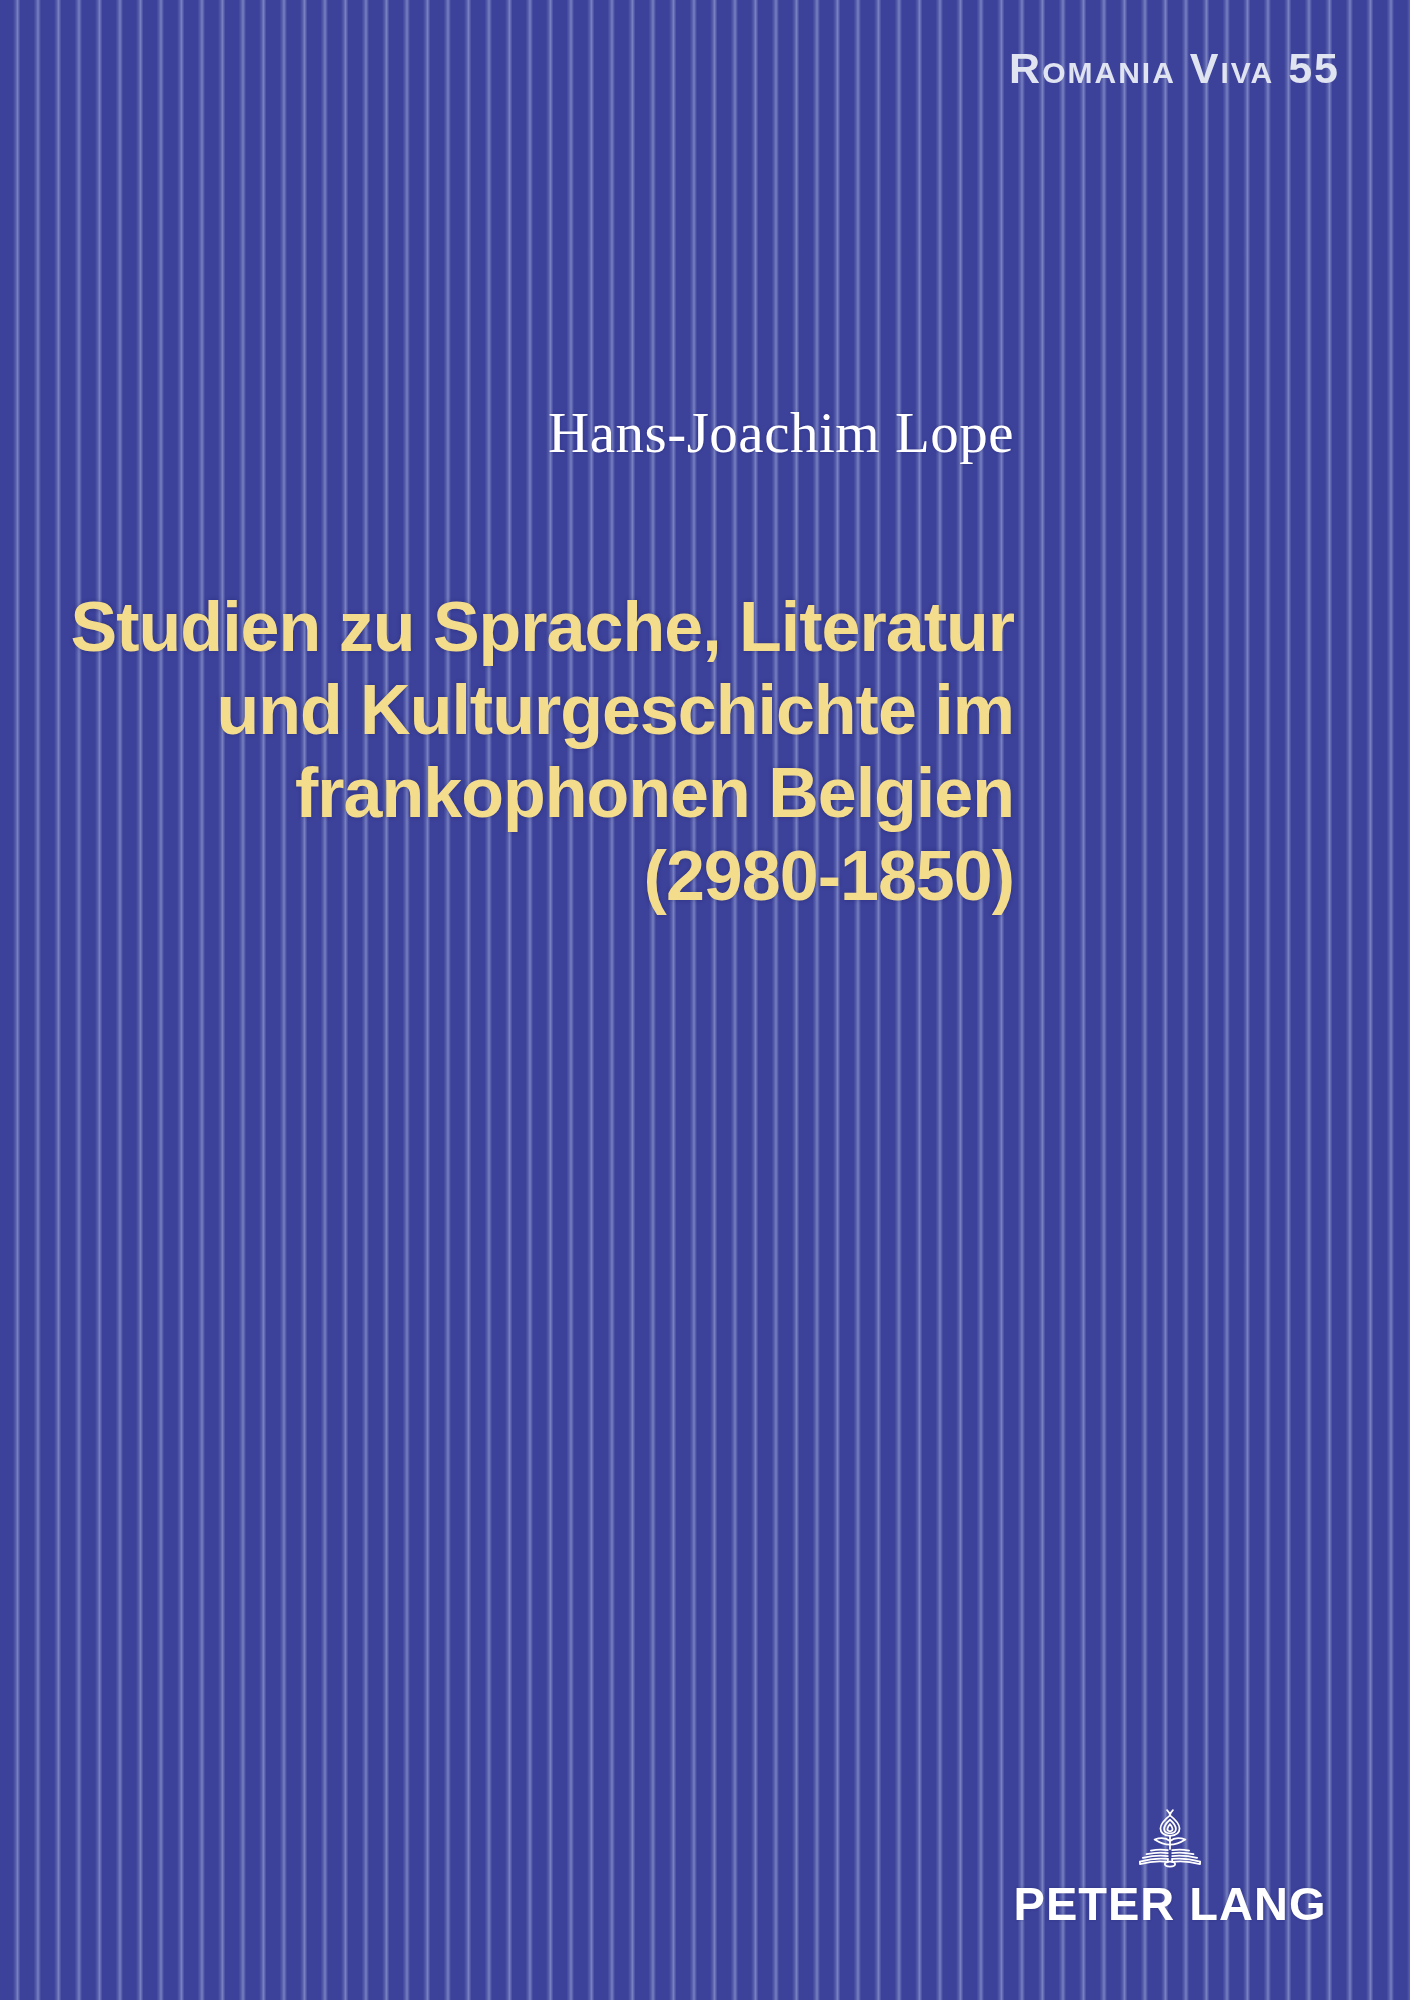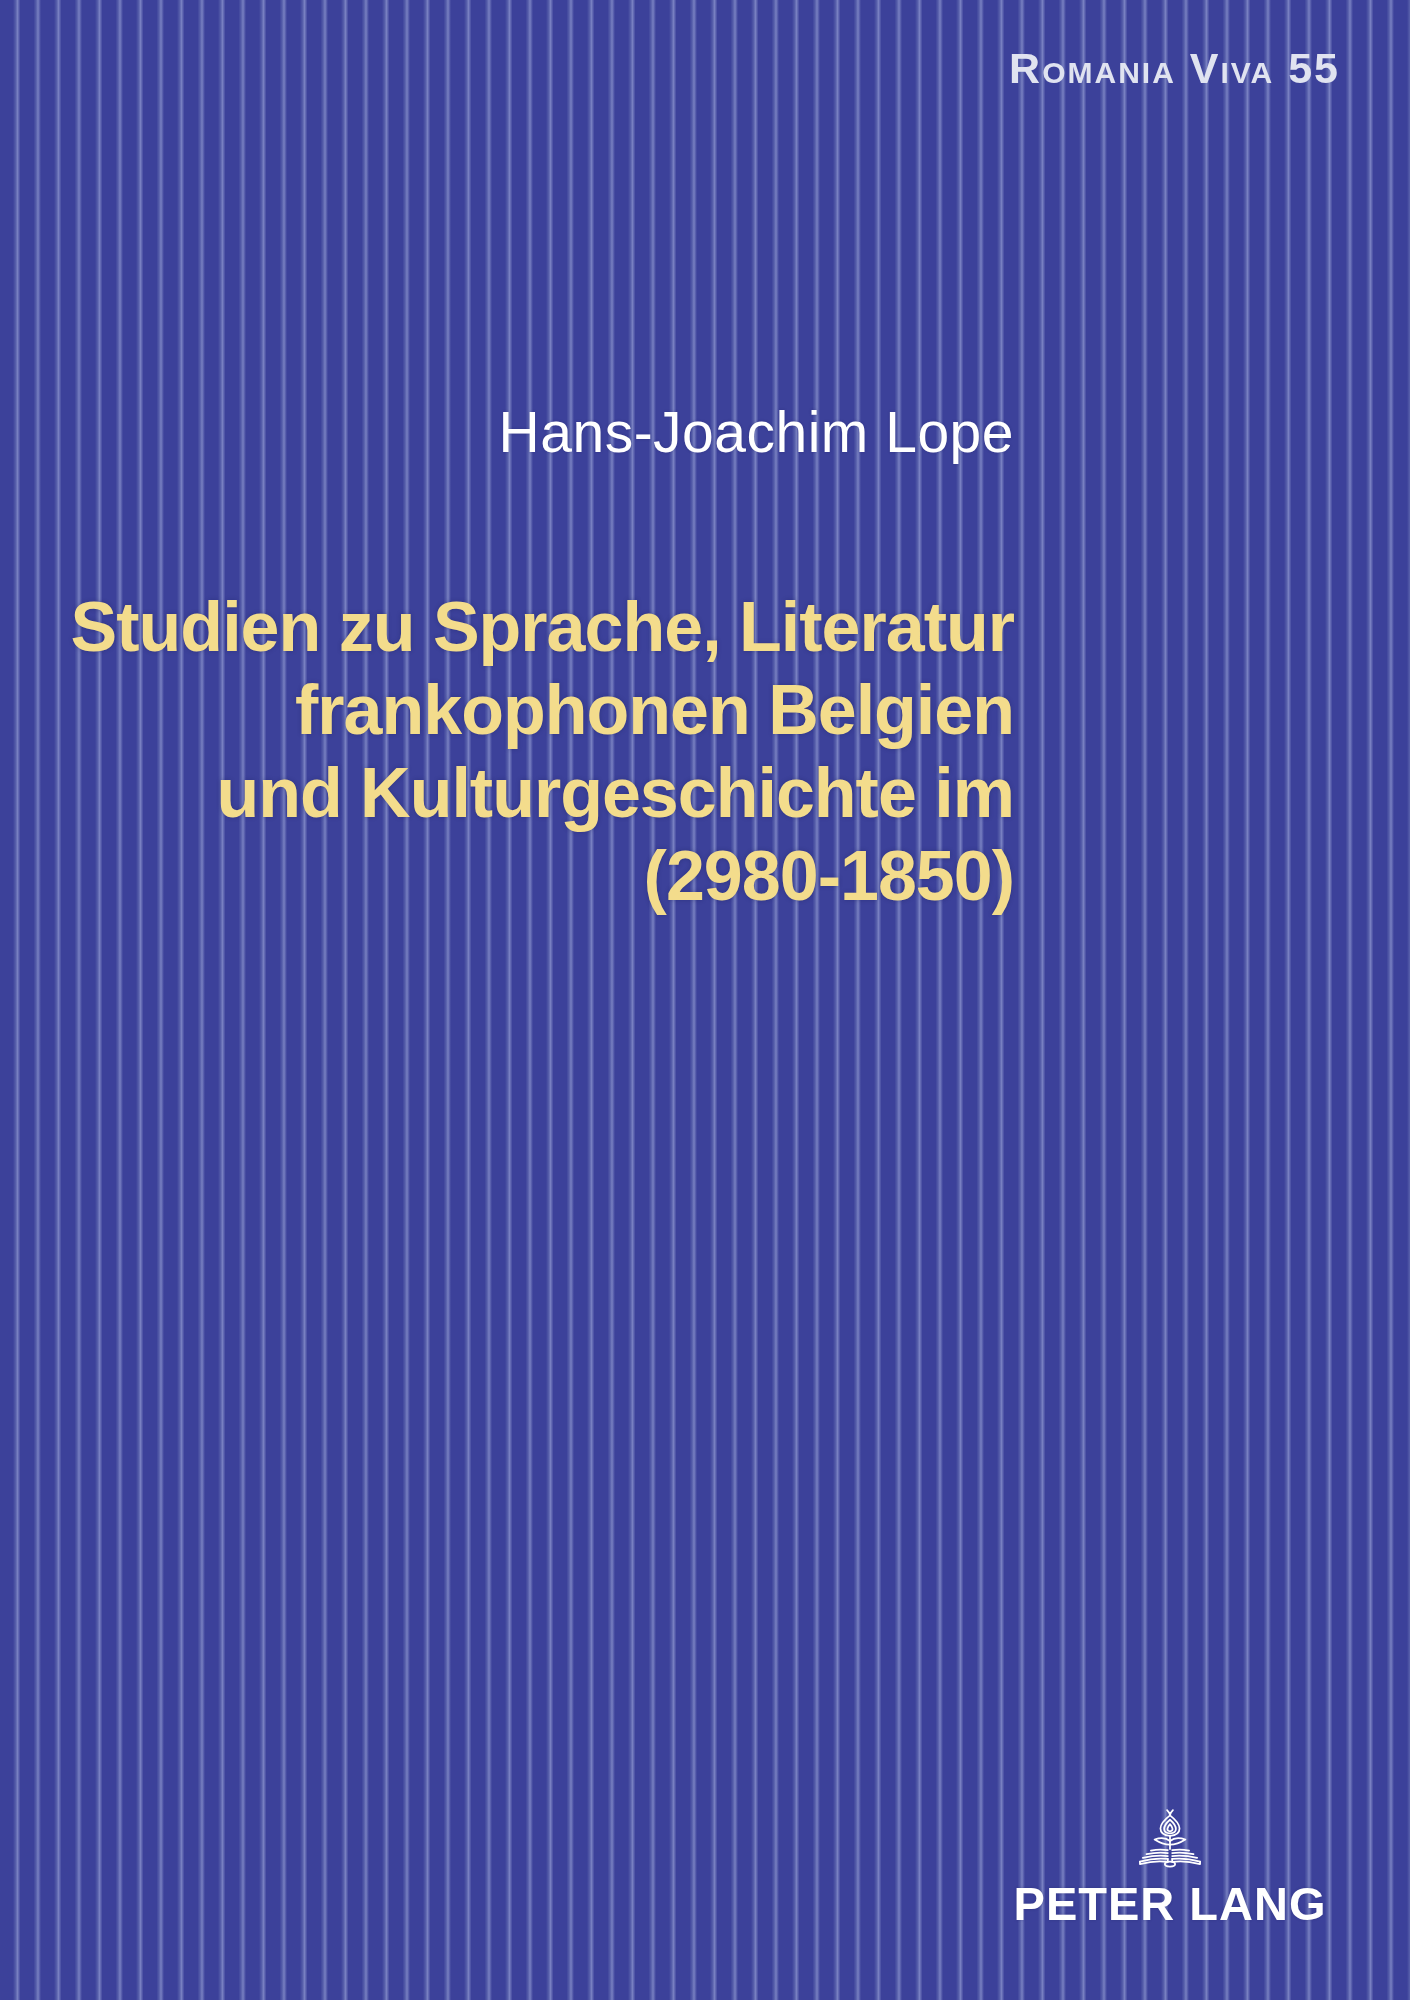--- a/index.html
+++ b/index.html
@@ -41,20 +41,21 @@
     position: absolute;
     top: 404px;
     right: 396px;
     font-size: 57px;
     line-height: 1;
     font-weight: 400;
     letter-spacing: 0.5px;
     color: #ffffff;
     white-space: nowrap;
     text-shadow: 0 0 3px rgba(25, 30, 90, 0.30);
+    font-family: Liberation Serif, serif;
   }
 
   .book-title {
     position: absolute;
     top: 560px;
     right: 396px;
     text-align: right;
     font-size: 70px;
     line-height: 83px;
     font-weight: 700;
@@ -96,22 +97,22 @@
 <body>
 
 <div class="cover">
 
   <div class="series-label">Romania Viva 55</div>
 
   <div class="author-name">Hans-Joachim Lope</div>
 
   <div class="book-title">
     <span class="title-line">Studien zu Sprache, Literatur</span>
+    <span class="title-line">und Kulturgeschichte im</span>
     <span class="title-line">frankophonen Belgien</span>
-    <span class="title-line">und Kulturgeschichte im</span>
     <span class="title-line">(2980-1850)</span>
   </div>
 
   <div class="publisher-block">
     <svg class="publisher-emblem" viewBox="0 0 100 90" xmlns="http://www.w3.org/2000/svg">
       <g fill="none" stroke="#ffffff" stroke-width="2.4" stroke-linecap="round" stroke-linejoin="round">
 
         <path d="M46 3 Q50 7 50 10 M54 3 Q50 7 50 10"></path>
 
         <path d="M50 10 Q63 20 63 28 Q63 37 50 38 Q37 37 37 28 Q37 20 50 10 Z"></path>

